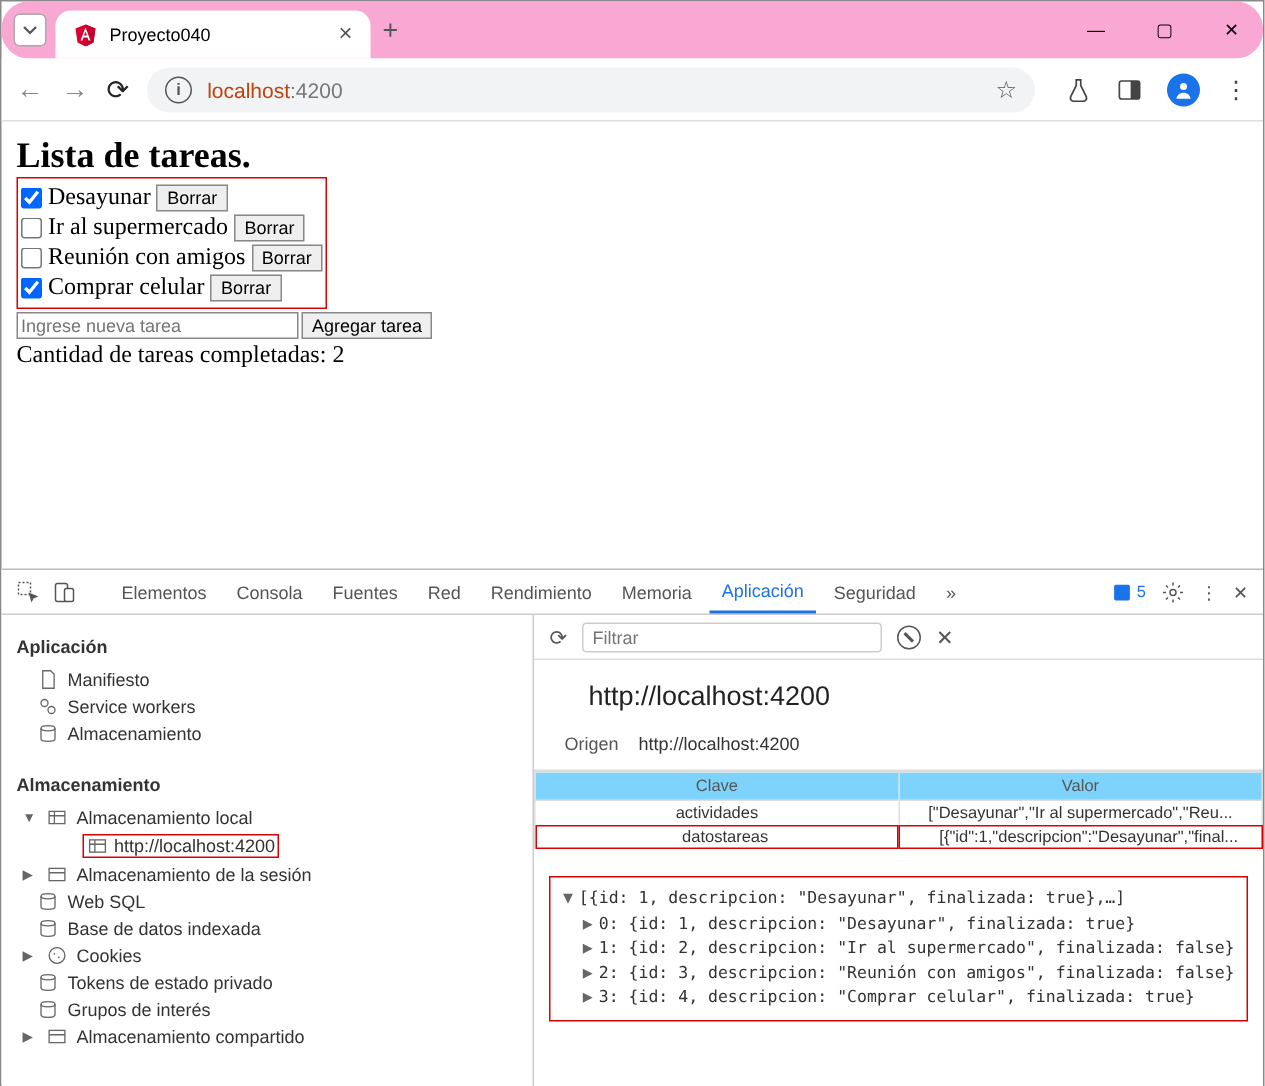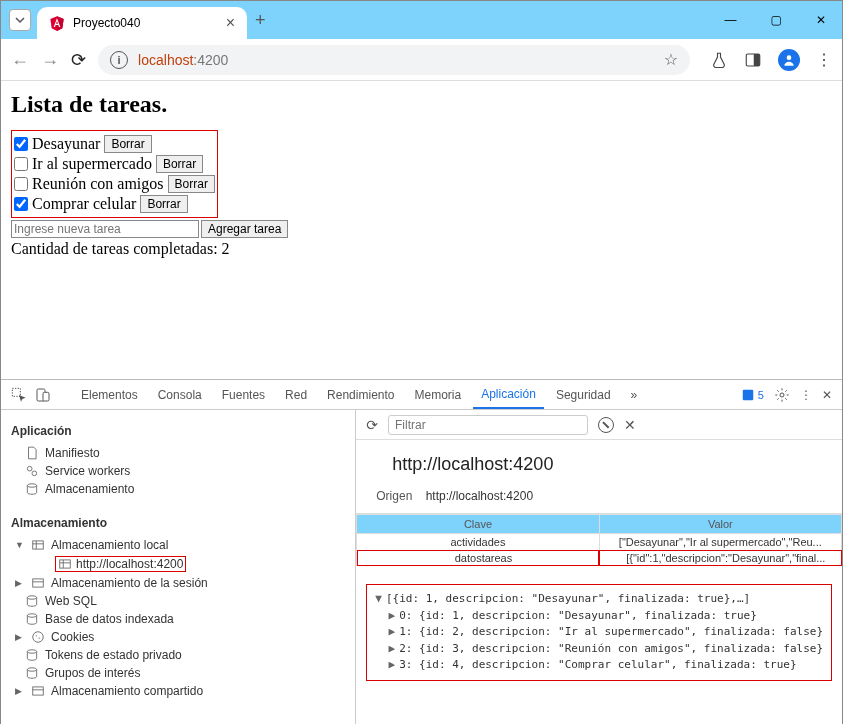--- a/index.html
+++ b/index.html
@@ -1,19 +1,19 @@
 <!DOCTYPE html>
 <html><head>
 <meta charset="utf-8">
 <style>
 * { box-sizing: border-box; margin: 0; padding: 0; }
 body { font-family: Arial, sans-serif; font-size: 13px; background: #fff; width: 843px; height: 724px; overflow: hidden; border: 1px solid #888; }
 
 
-.chrome-top { background: #7dd3fc; height: 38px; display: flex; align-items: center; padding: 0 8px; }
+.chrome-top { background: #f9a8d4; height: 38px; display: flex; align-items: center; padding: 0 8px; border-radius: 18px; }
 .tab-dropdown { width: 22px; height: 22px; border: 1px solid #aaa; border-radius: 4px; background: #fff; display: flex; align-items: center; justify-content: center; margin-right: 6px; }
 .tab { background: #fff; border-radius: 10px 10px 0 0; height: 32px; display: flex; align-items: center; padding: 0 12px; gap: 8px; min-width: 210px; margin-top: 6px; }
 .tab-favicon { width: 16px; height: 16px; }
 .tab-title { flex: 1; font-size: 12px; }
 .tab-close { font-size: 16px; color: #555; cursor: pointer; }
 .new-tab { margin-left: 8px; font-size: 18px; color: #555; cursor: pointer; }
 .window-controls { margin-left: auto; display: flex; gap: 18px; font-size: 12px; }
 .window-controls span { cursor: pointer; padding: 4px 8px; }
 
 .addr-bar { height: 42px; background: #fff; border-bottom: 1px solid #ddd; display: flex; align-items: center; padding: 0 10px; gap: 12px; }
@@ -24,21 +24,21 @@
 .url-text { font-size: 14px; }
 .url-host { color: #c2410c; }
 .url-port { color: #777; }
 .star { color: #555; font-size: 16px; cursor: pointer; }
 .addr-icons { display: flex; gap: 16px; align-items: center; margin-left: 8px; }
 .addr-icons .ico { width: 18px; height: 18px; cursor: pointer; }
 .profile-ico { width: 22px; height: 22px; background: #1a73e8; border-radius: 50%; display: flex; align-items: center; justify-content: center; }
 
 
 .page { padding: 10px 10px; font-family: "Times New Roman", serif; font-size: 16px; }
-.page h1 { font-size: 24px; font-weight: bold; margin-bottom: 12px; }
+.page h1 { font-size: 24px; font-weight: bold; margin-bottom: 0; }
 .task-box { border: 1.5px solid #d00; display: inline-block; padding: 2px 2px 2px 2px; }
 .task-row { display: flex; align-items: center; gap: 4px; margin: 2px 0; }
 .task-row input[type=checkbox] { width: 14px; height: 14px; accent-color: #0066ff; }
 .task-row button { font-family: Arial; font-size: 12px; padding: 1px 6px; background: #efefef; border: 1px solid #888; }
 .add-row { display: flex; gap: 2px; margin-top: 2px; }
 .add-row input { font-size: 12px; padding: 1px 2px; width: 188px; border: 1px solid #888; }
 .add-row button { font-family: Arial; font-size: 12px; padding: 1px 6px; background: #efefef; border: 1px solid #888; }
 .count-line { margin-top: 2px; }
 
 

